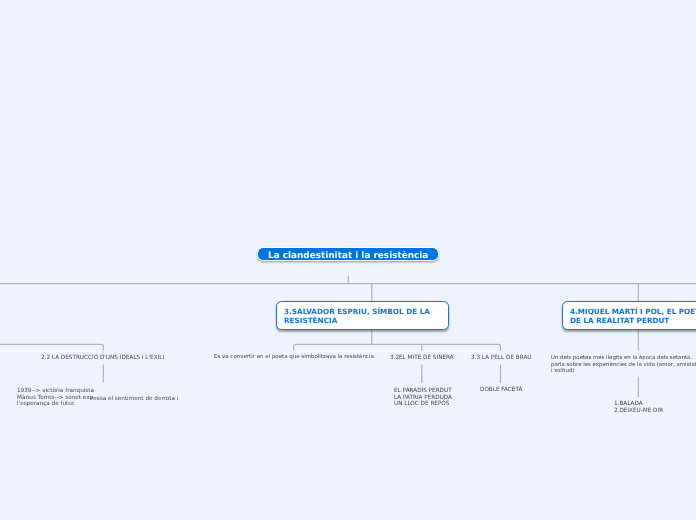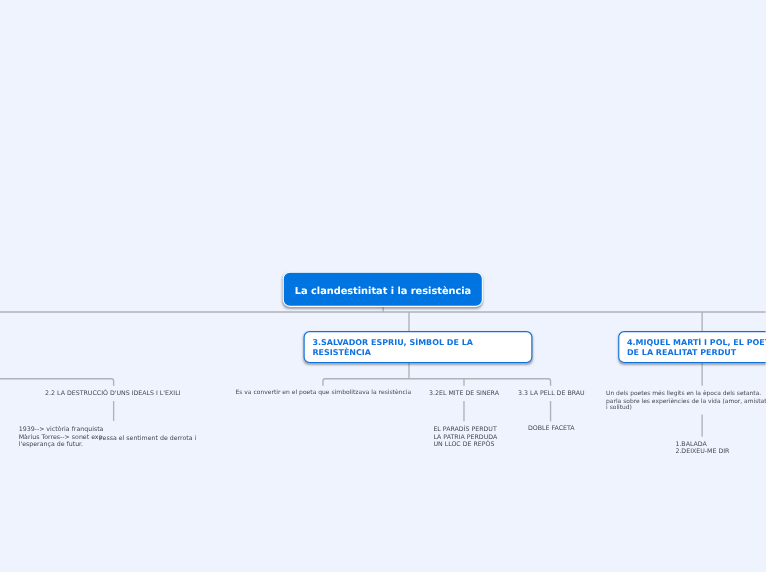--- a/index.html
+++ b/index.html
@@ -4,21 +4,21 @@
 <title>La clandestinitat i la resistencia - mind map</title>
 <style>
   html,body{margin:0;padding:0;}
   body{width:696px;height:520px;overflow:hidden;background:#eff3fd;
        font-family:"DejaVu Sans",sans-serif;-webkit-font-smoothing:antialiased;text-rendering:geometricPrecision;}
   #canvas{position:relative;width:696px;height:520px;overflow:hidden;background:#eff3fd;}
   #wires{position:absolute;left:0;top:0;width:696px;height:520px;}
 
   .node{position:absolute;box-sizing:border-box;}
 
-  .root-node{left:257.1px;top:247.0px;width:182.2px;height:32px;
+  .root-node{left:257.1px;top:247.0px;width:182.2px;height:14px;
              background:#0074e0;border:1.8px solid #ffffff;border-radius:6.5px;
              box-shadow:0 1.2px 2px rgba(60,60,70,.45);
              display:flex;align-items:center;justify-content:center;}
   .root-label{color:#ffffff;font-weight:bold;font-size:8.9px;line-height:10px;white-space:nowrap;position:relative;top:2px;will-change:transform;}
 
   .box-node{background:#ffffff;border:1.6px solid #0f73dd;border-radius:5.5px;
             box-shadow:0 1.2px 2px rgba(60,60,70,.45);}
   .box-label{color:#1173e2;font-weight:bold;font-size:7.25px;line-height:8.7px;white-space:pre;will-change:transform;}
 
   .txt{position:absolute;color:#44474f;font-size:5.7px;line-height:6.5px;white-space:pre;will-change:transform;}
@@ -43,21 +43,21 @@
       <path d="M500.5 364.6 V 383.0"></path>
       <path d="M638.3 330 V 350.6"></path>
       <path d="M638.3 376.8 V 397.1"></path>
     </g>
   </svg>
 
   <div class="node root-node">
     <span class="root-label">La clandestinitat i la resistència</span>
   </div>
 
-  <div class="node box-node" style="left:275.7px;top:300.7px;width:208px;height:29.4px;">
+  <div class="node box-node" style="left:275.7px;top:300.7px;width:173px;height:29.4px;">
     <div class="box-label" style="position:absolute;left:7.5px;top:6.6px;"><span>3.SALVADOR ESPRIU, SÍMBOL DE LA</span><br><span>RESISTÈNCIA</span></div>
   </div>
 
   <div class="node box-node" style="left:561.7px;top:300.7px;width:152.6px;height:29.4px;">
     <div class="box-label" style="position:absolute;left:7.3px;top:6.6px;"><span>4.MIQUEL MARTÍ I POL, EL POETA</span><br><span>DE LA REALITAT PERDUT</span></div>
   </div>
 
   <div class="txt" style="left:40.5px;top:354.5px;">2.2 LA DESTRUCCIÓ D'UNS IDEALS I L'EXILI</div>
 
   <div class="txt" style="left:16.6px;top:387.6px;"><span>1939--&gt; victòria franquista</span><br><span>Màrius Torres--&gt; sonet exp</span><br><span>l'esperança de futur.</span></div>

